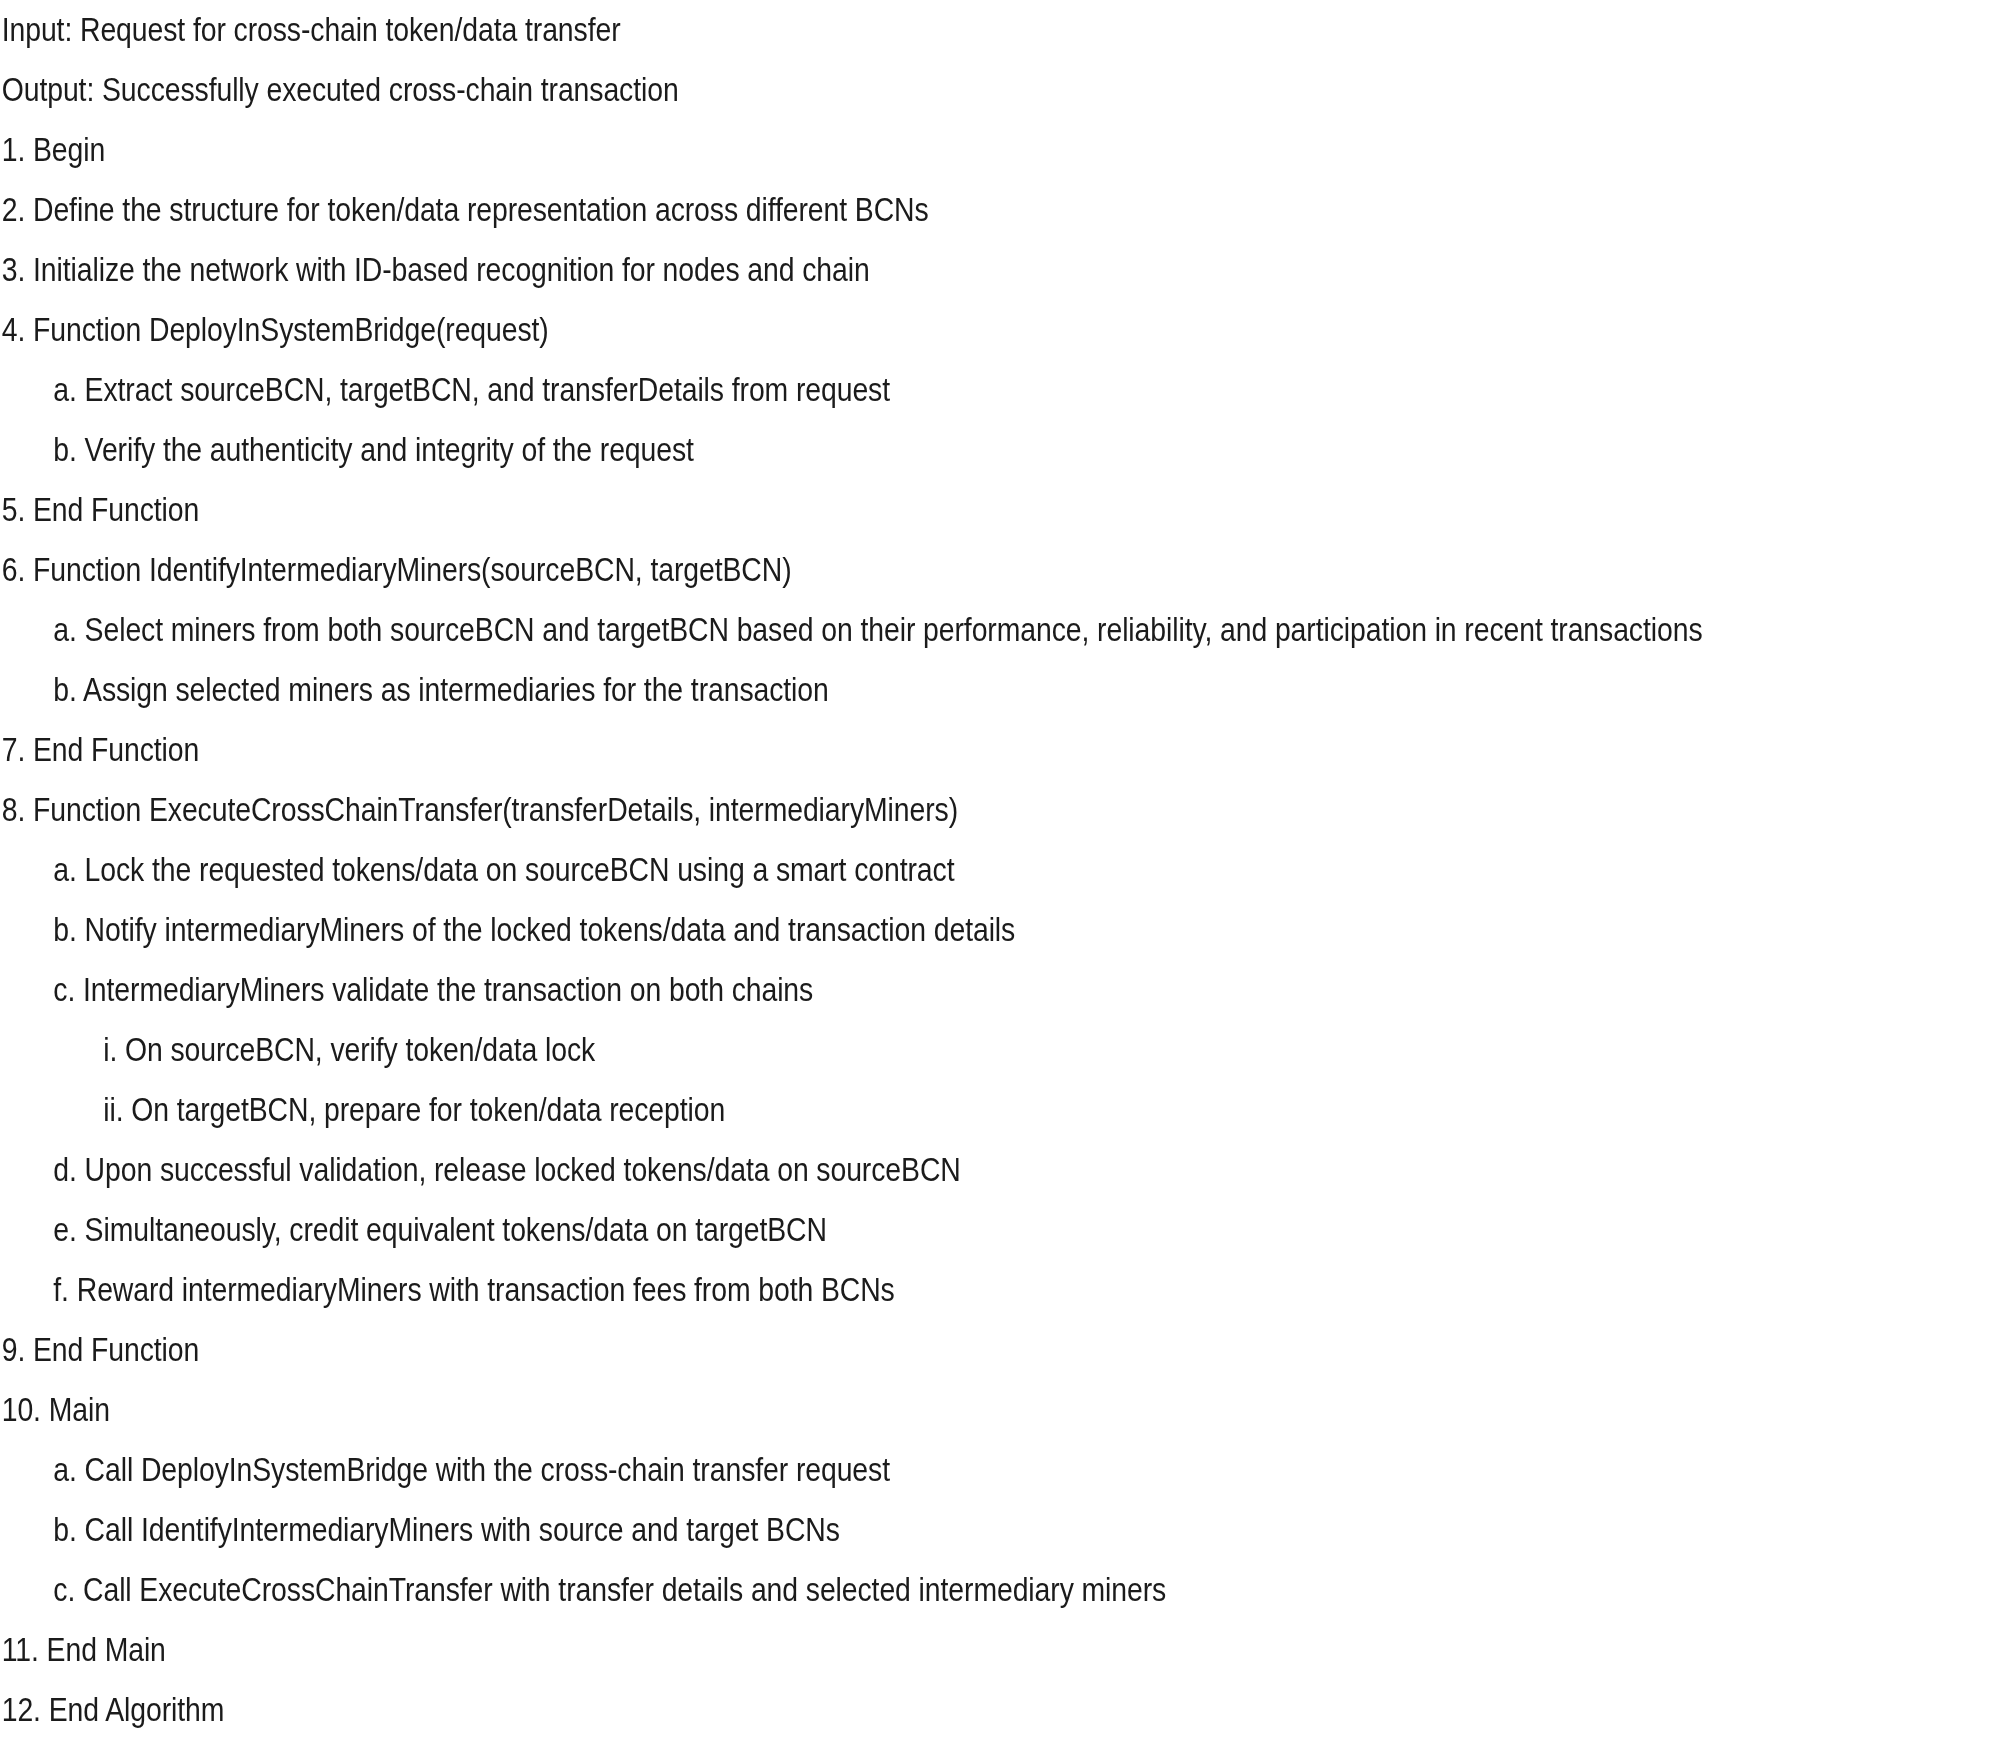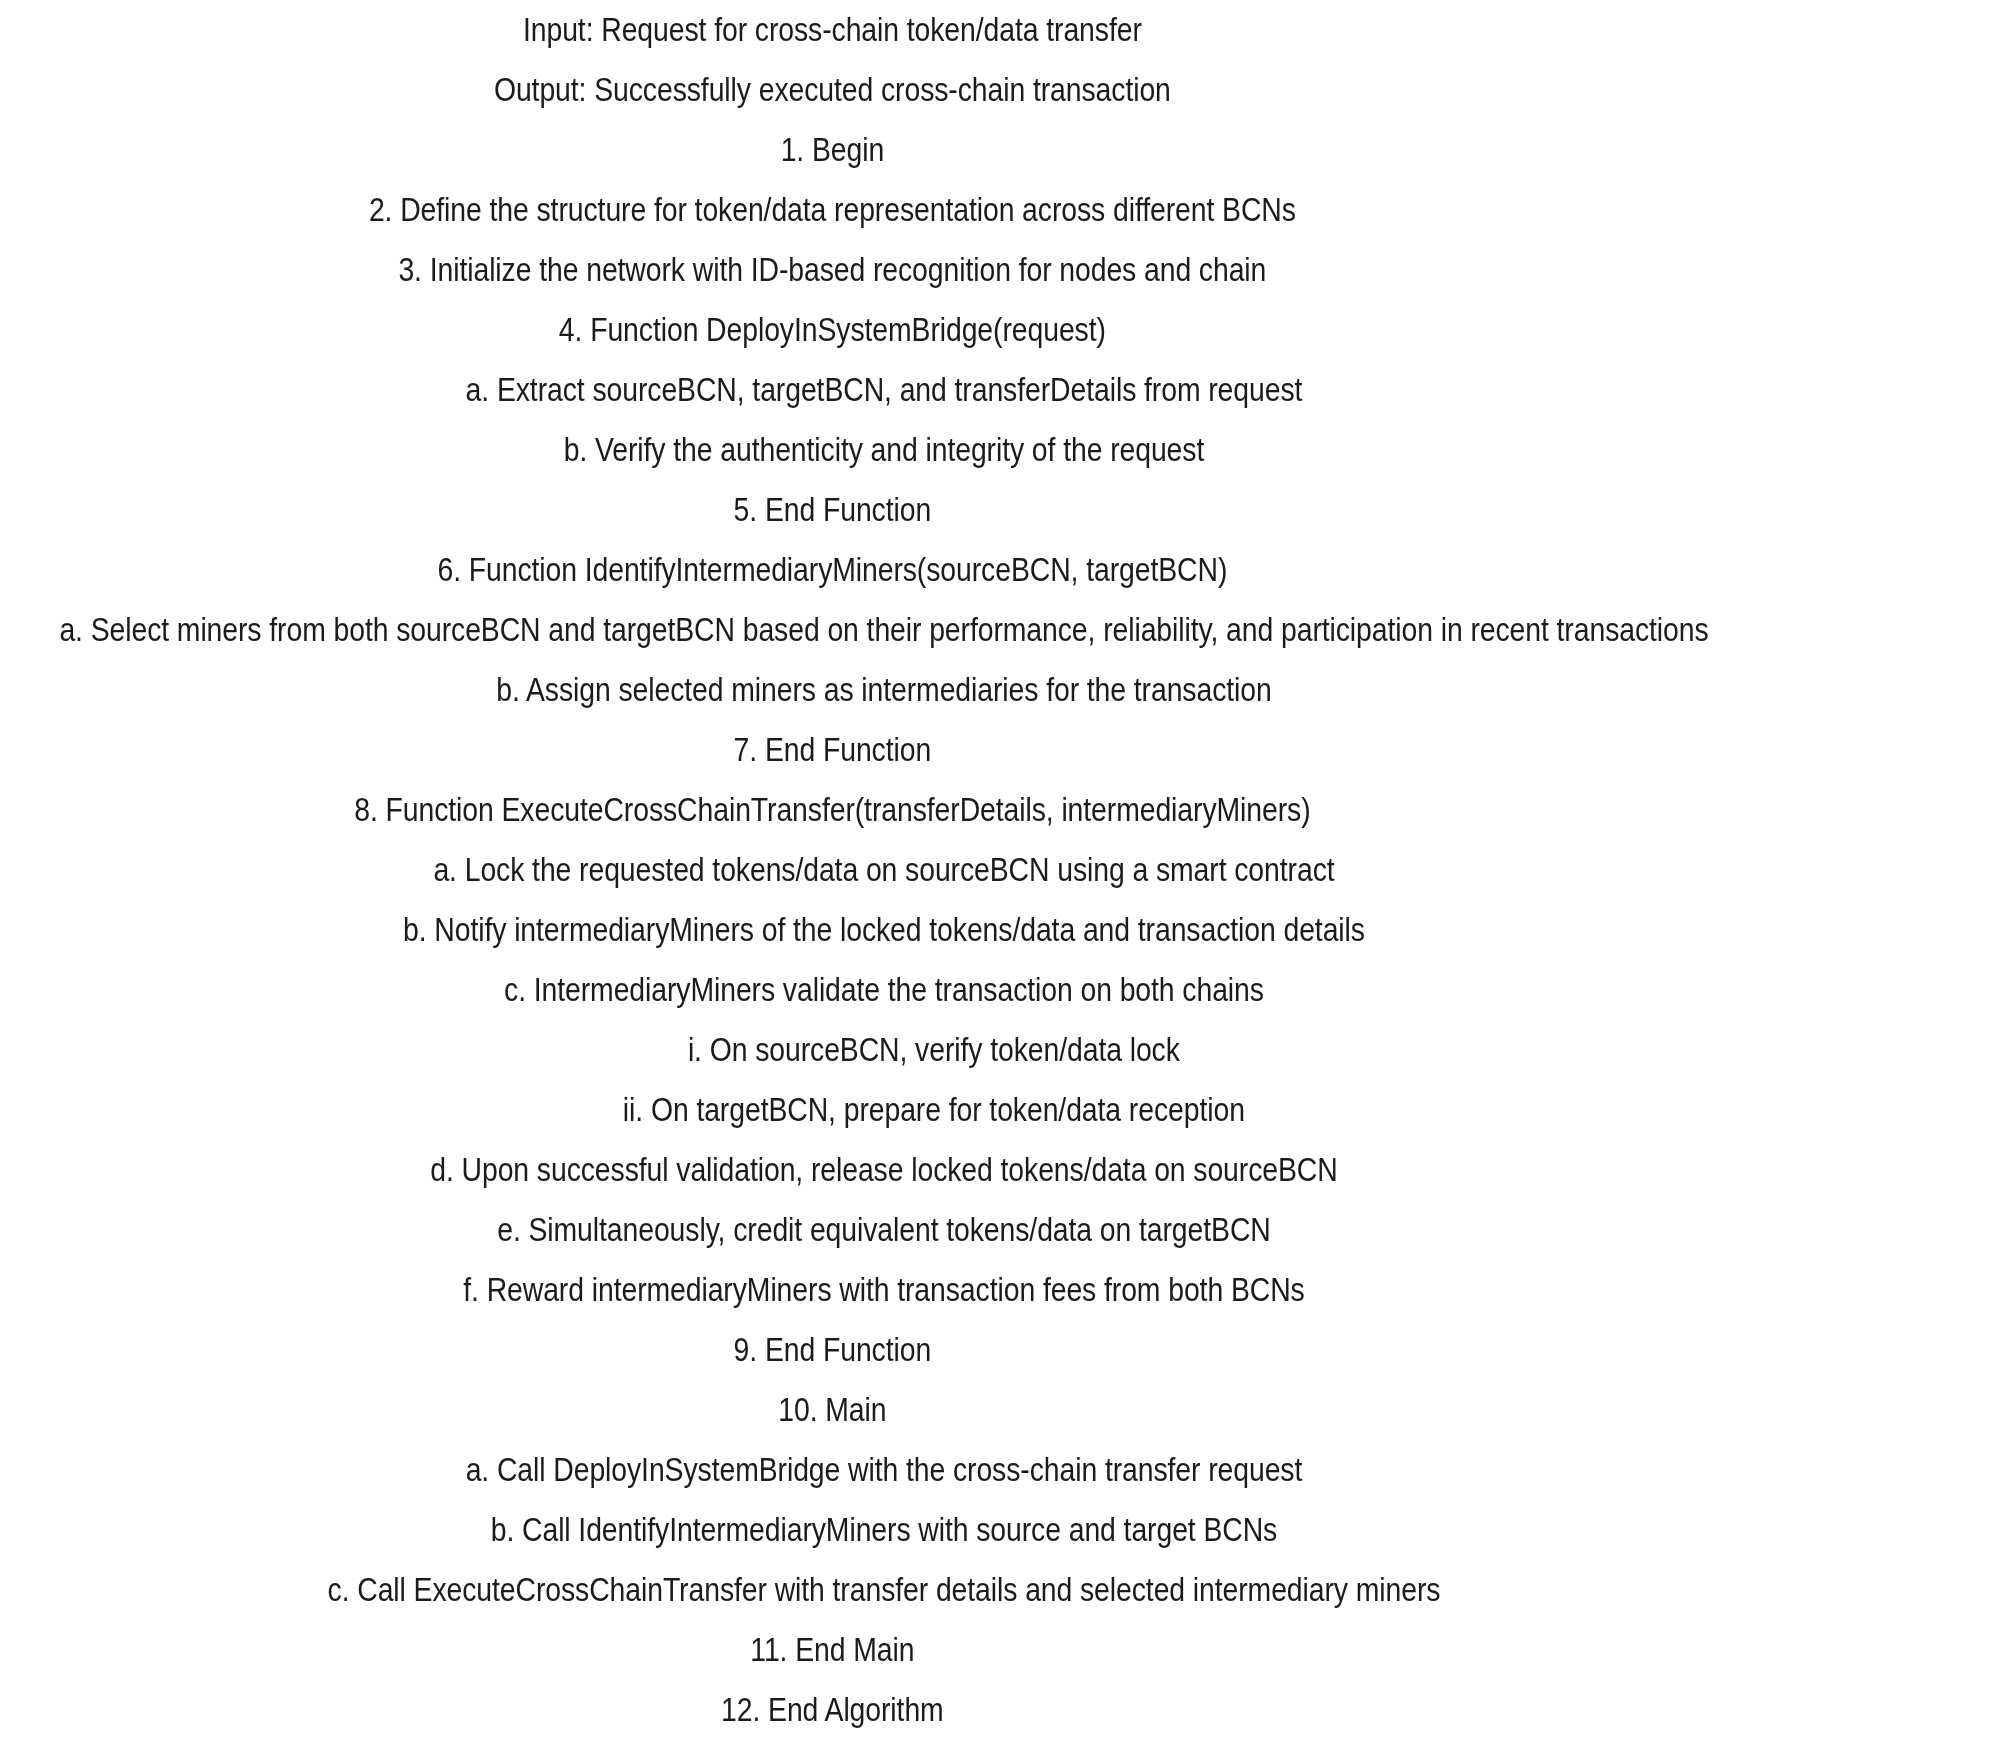--- a/index.html
+++ b/index.html
@@ -16,21 +16,20 @@
     color: #1b1b1b;
     -webkit-font-smoothing: antialiased;
   }
 
   #algorithm-listing {
     position: relative;
     width: 1661px;
     height: 1761px;
     box-sizing: border-box;
     padding: 0;
-    text-align: center;
   }
 
   .algo-line {
     height: 60px;
     line-height: 60px;
     white-space: nowrap;
     font-size: 33px;
     letter-spacing: -0.1px;
     color: #1b1b1b;
     

